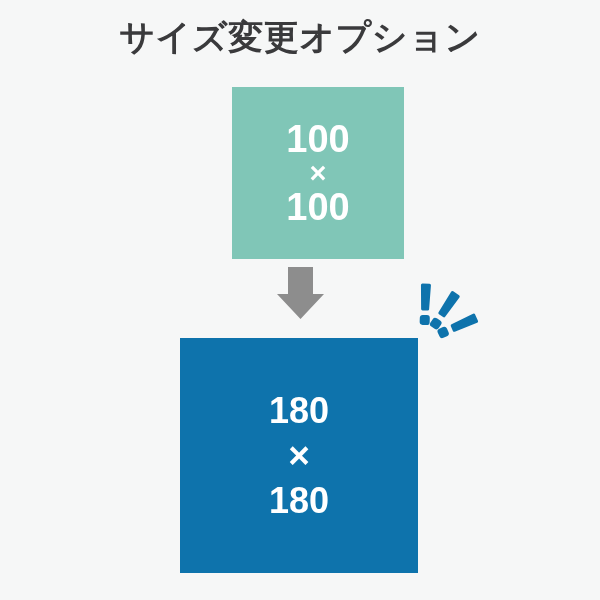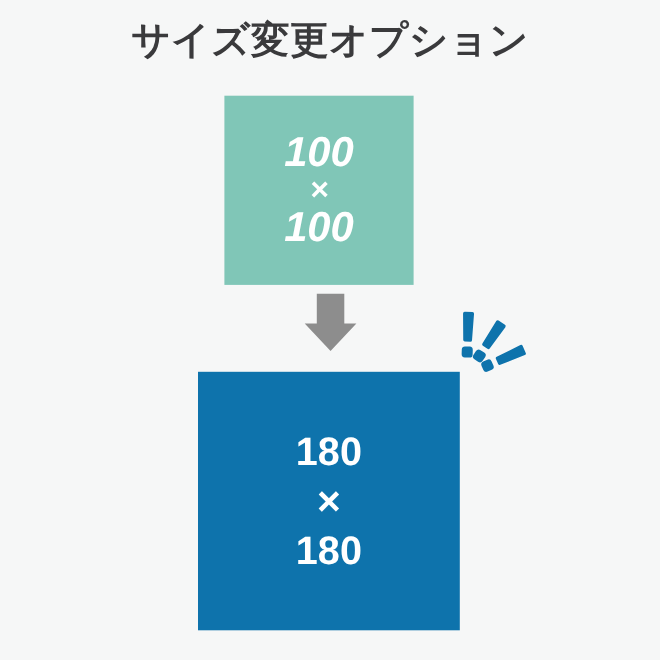--- a/index.html
+++ b/index.html
@@ -26,26 +26,25 @@
     letter-spacing: 0.5px;
     color: var(--color-title, #3a3a3c);
   }
   .square {
     position: absolute;
     display: flex;
     align-items: center;
     justify-content: center;
   }
   .small-square {
-    left: 204px;
+    left: 232px;
     top: 87px;
     width: 172px;
     height: 172px;
     background: var(--color-small-square, #80c6b7);
-    font-style: italic;
   }
   .large-square {
     left: 180px;
     top: 338px;
     width: 238px;
     height: 235px;
     background: var(--color-large-square, #0e73ac);
   }
   .dims {
     text-align: center;

